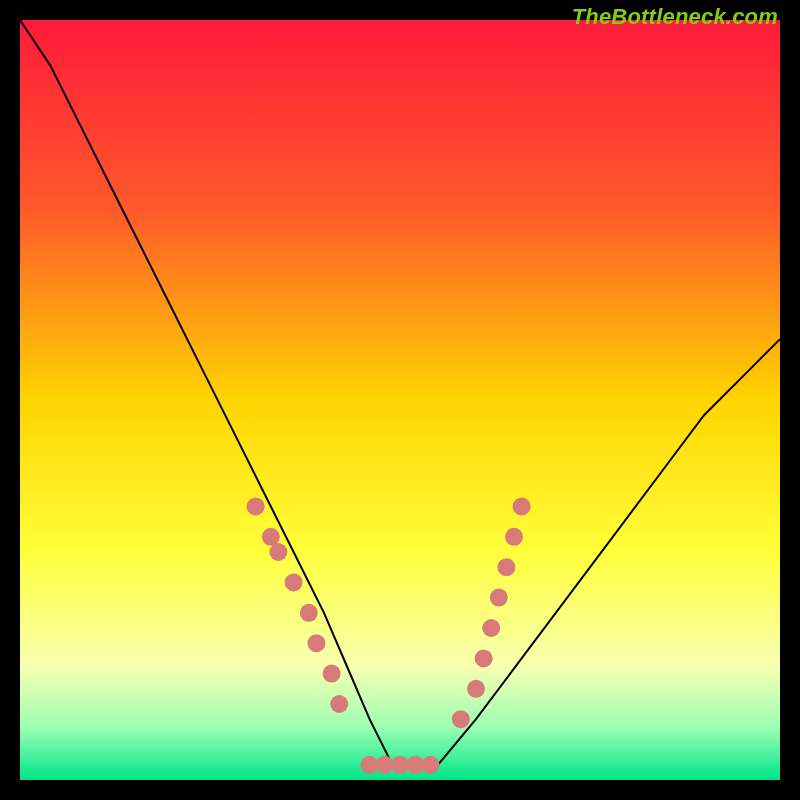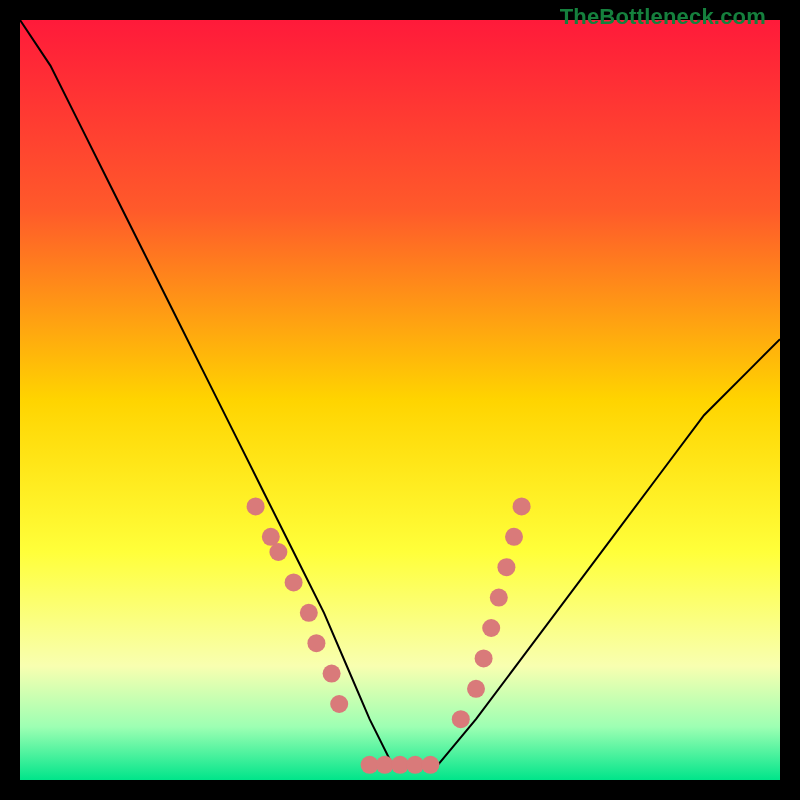--- a/index.html
+++ b/index.html
@@ -22,26 +22,27 @@
   .plot {
     position: absolute;
     left: 0;
     top: 0;
     width: 760px;
     height: 760px;
   }
   .watermark {
     position: absolute;
     top: 4px;
-    right: 34px;
+    right: 22px;
     font-size: 22px;
     font-weight: 600;
-    color: #15803d;
+    color: #84cc16;
     letter-spacing: 0.2px;
     user-select: none;
+    font-style: italic;
   }
   svg { display: block; }
 </style>
 </head>
 <body>
 
 <div class="frame">
   <div class="plot">
     <svg id="chart-svg" width="760" height="760" viewBox="0 0 760 760">
       <defs>

